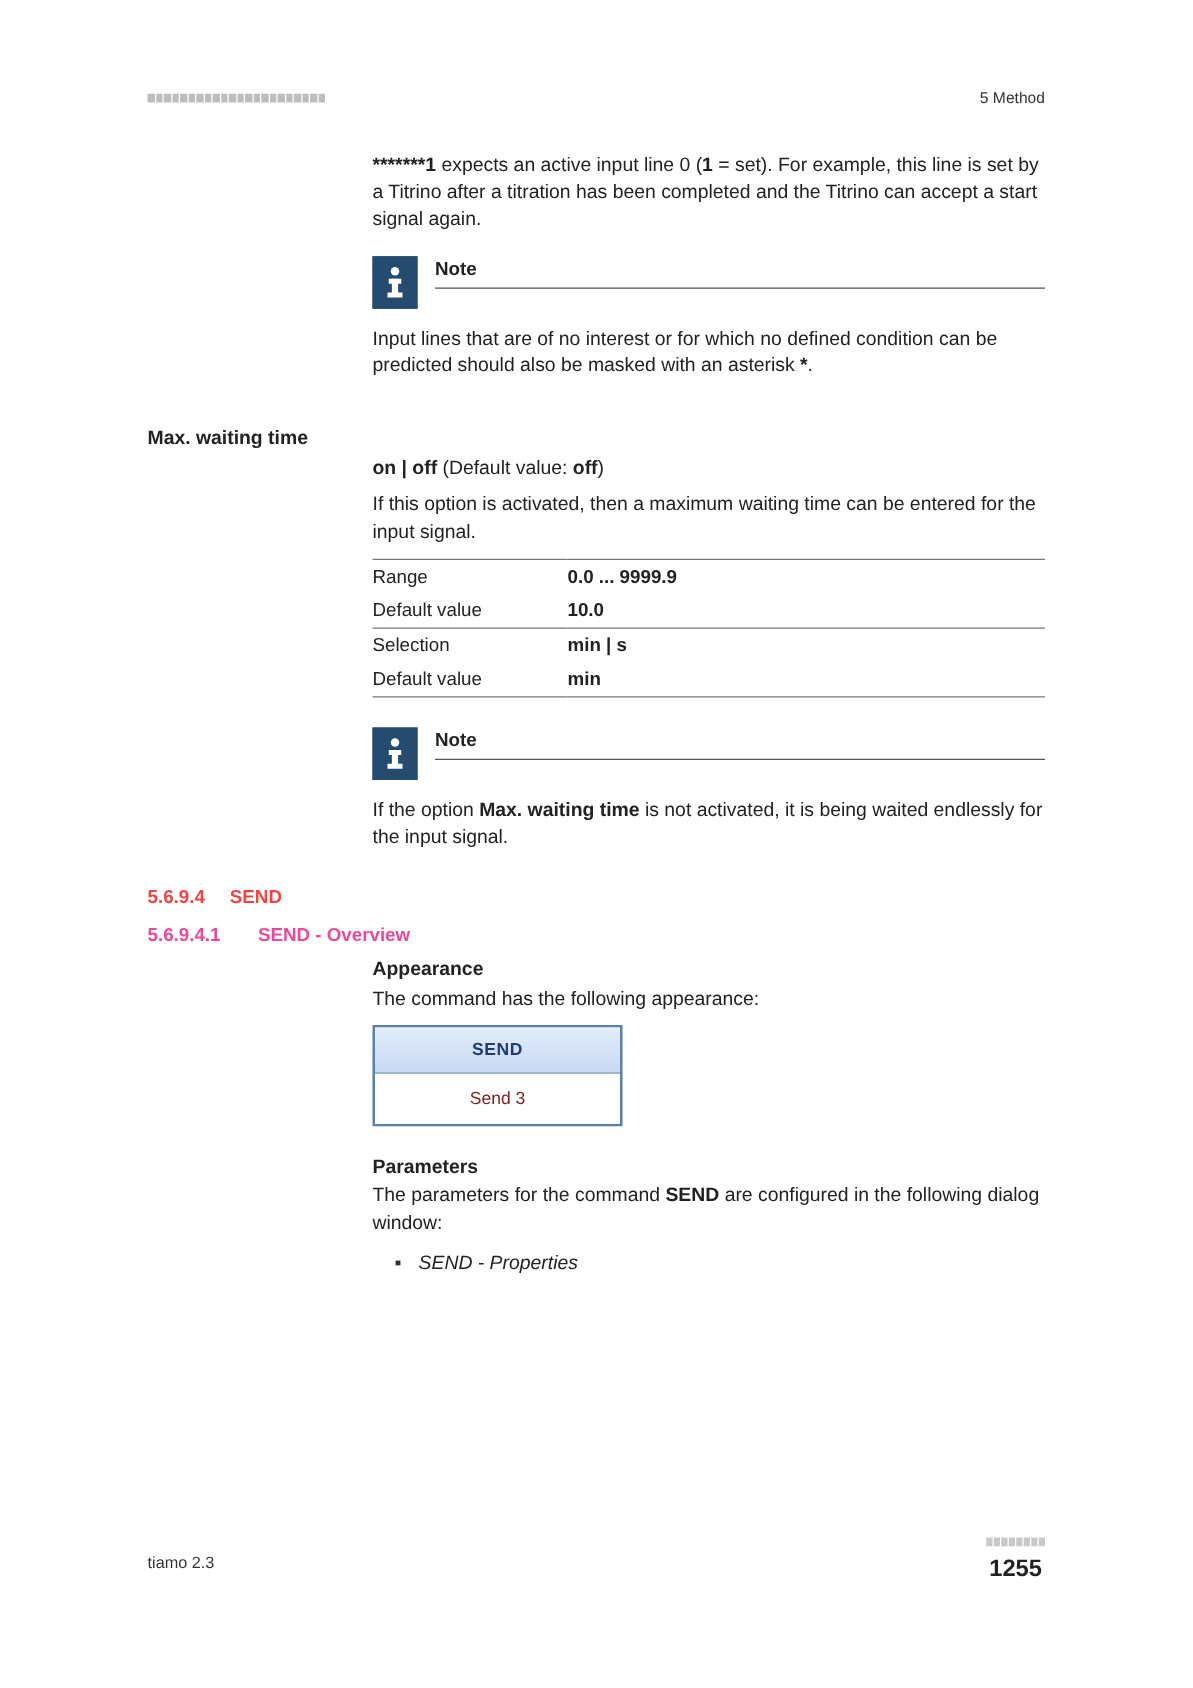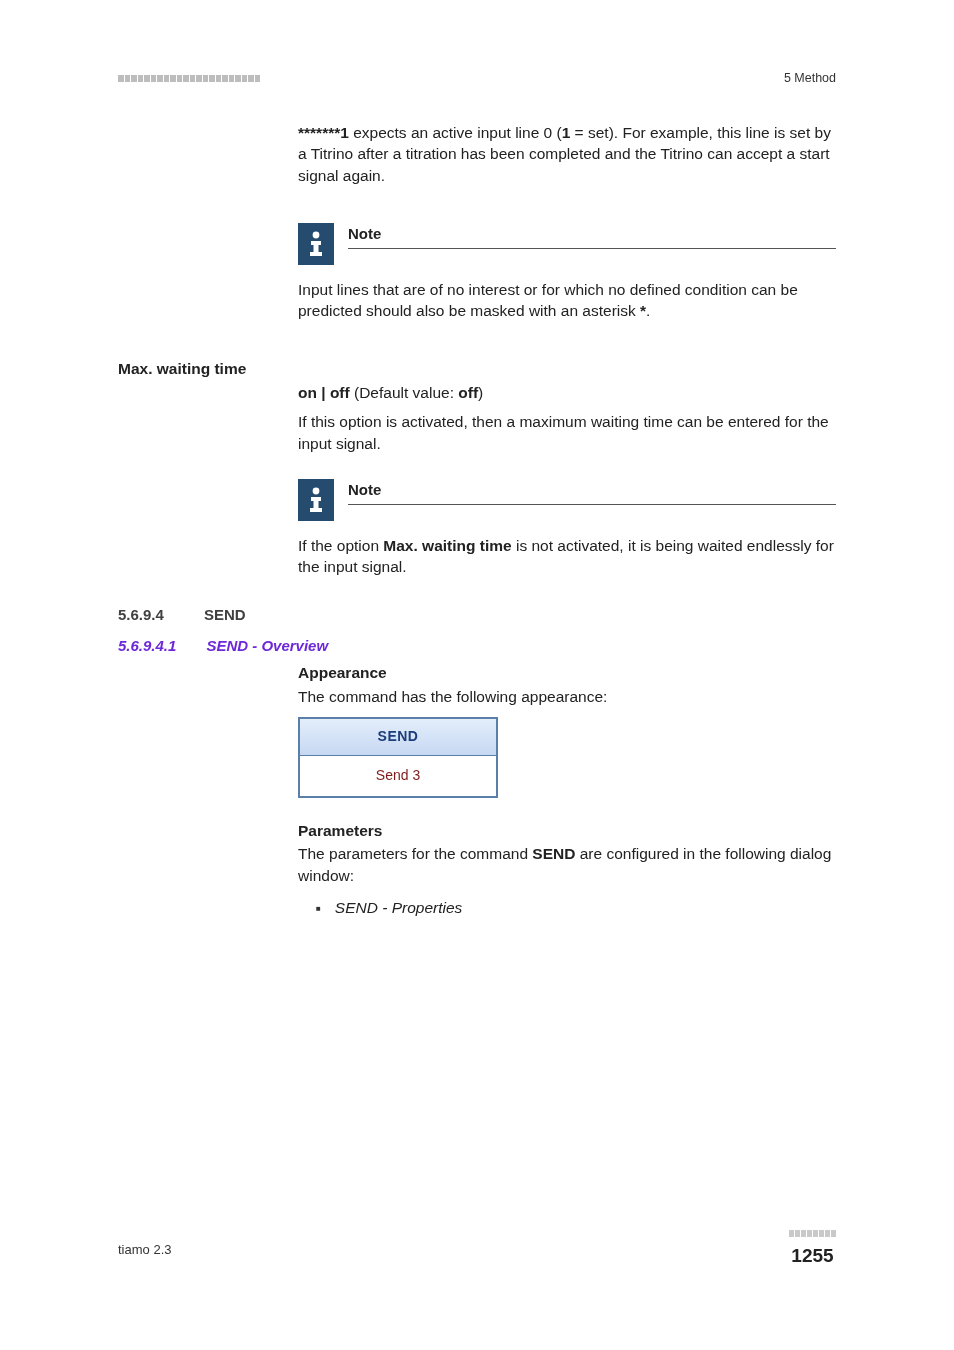--- a/index.html
+++ b/index.html
@@ -33,21 +33,21 @@
     display: inline-block;
   }
   .header-right {
     font-size: 12.5px;
     color: #333;
   }
   .content-col {
     margin-left: 180px;
   }
   .intro-para {
-    margin-bottom: 36px;
+    margin-bottom: 18px;
   }
   .bold { font-weight: 700; }
   .note-block {
     display: flex;
     gap: 14px;
     margin-bottom: 14px;
     align-items: flex-start;
   }
   .note-icon {
     width: 36px;
@@ -99,36 +99,35 @@
     width: 156px;
   }
   table.param-table tr.sep-above td {
     border-top: 1px solid #777;
   }
   table.param-table tr.sep-below td {
     border-bottom: 1px solid #777;
   }
   .section-num-row {
     display: flex;
-    gap: 40px;
+    gap: 20px;
     font-size: 15px;
-    color: #404040;
+    color: #ef4444;
     font-weight: 700;
     margin-top: 26px;
     margin-bottom: 10px;
   }
   .subsection-num-row {
     display: flex;
     gap: 30px;
     font-size: 15px;
-    color: #6d28d9;
+    color: #ec4899;
     font-weight: 700;
     margin-top: 4px;
     margin-bottom: 6px;
-    font-style: italic;
   }
   .dialog-line {
     font-size: 12.5px;
     margin-bottom: 8px;
   }
   .dialog-line .tri {
     font-size: 9px;
     vertical-align: 1px;
     margin: 0 2px;
   }
@@ -277,20 +276,40 @@
   <div class="param-heading">Max. waiting time</div>
 
   <div class="content-col">
 
     <p class="param-option-line">
       <span class="bold">on | off</span><span> (Default value: </span><span class="bold">off</span><span>)</span>
     </p>
 
     <p class="param-desc">If this option is activated, then a maximum waiting time can be entered for the input signal.</p>
 
+    <table class="param-table">
+      <tbody>
+          <tr class="sep-above">
+        <td class="col-label">Range</td>
+        <td class="bold">0.0 ... 9999.9</td>
+      </tr>
+      <tr class="sep-below">
+        <td class="col-label">Default value</td>
+        <td class="bold">10.0</td>
+      </tr>
+      <tr class="sep-above">
+        <td class="col-label">Selection</td>
+        <td class="bold">min | s</td>
+      </tr>
+      <tr class="sep-below">
+        <td class="col-label">Default value</td>
+        <td class="bold">min</td>
+      </tr>
+    </tbody>
+      </table>
 
     <div style="height:14px"></div>
 
     <div class="note-block">
       <div class="note-icon">
         <svg width="20" height="26" viewBox="0 0 20 26">
           <circle cx="10" cy="4" r="3.4" fill="#fff"></circle>
           <rect x="5" y="10" width="10" height="4" fill="#fff"></rect>
           <rect x="7.5" y="10" width="5" height="12" fill="#fff"></rect>
           <rect x="4" y="21" width="12" height="4" fill="#fff"></rect>

